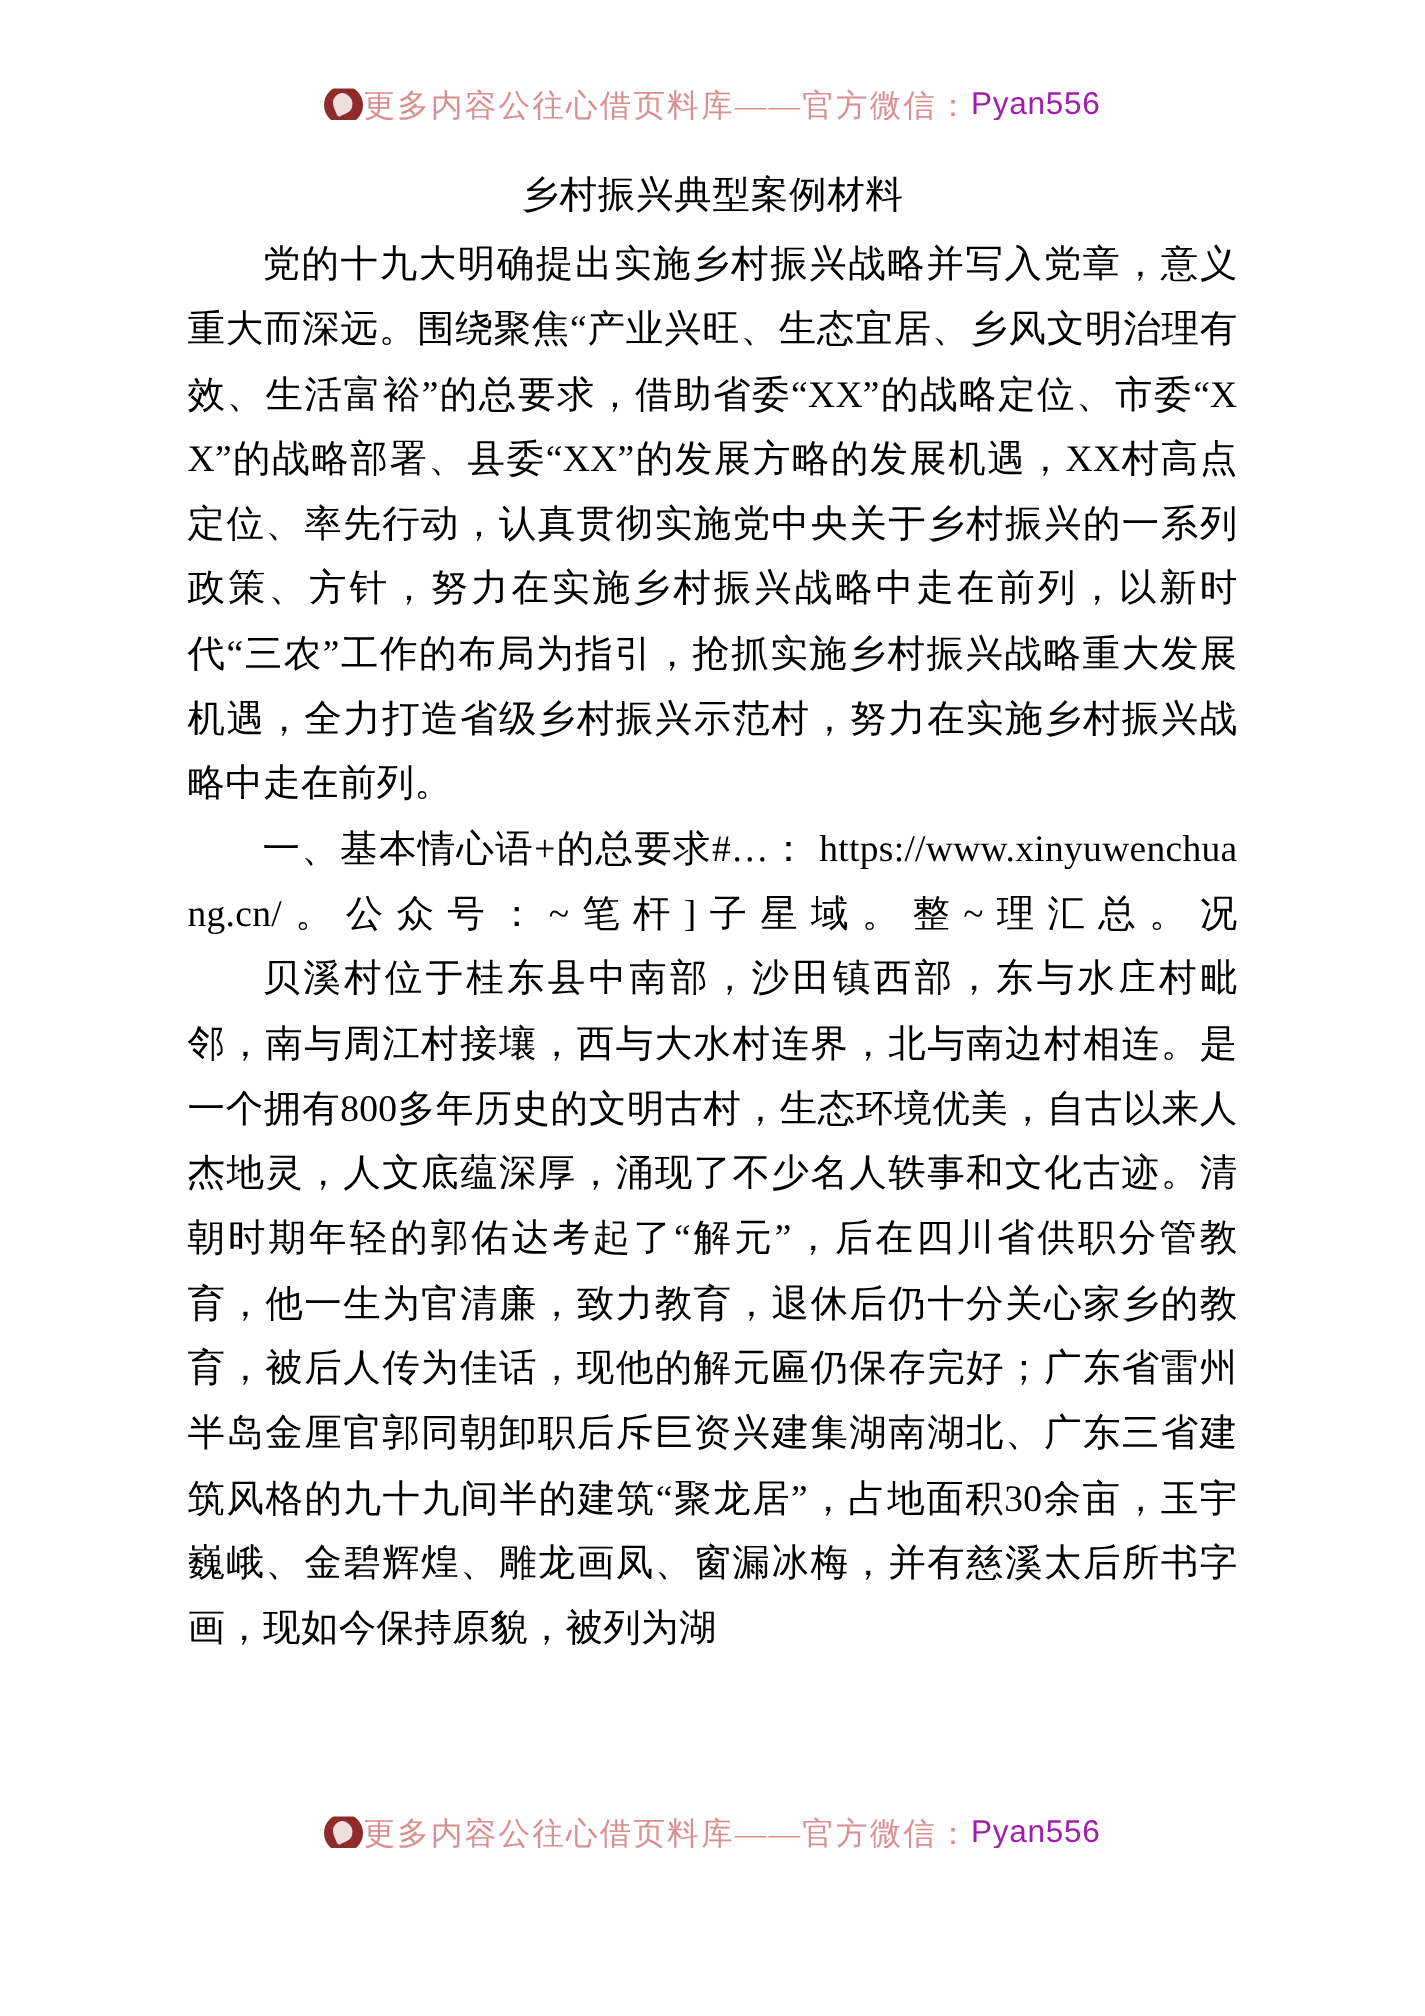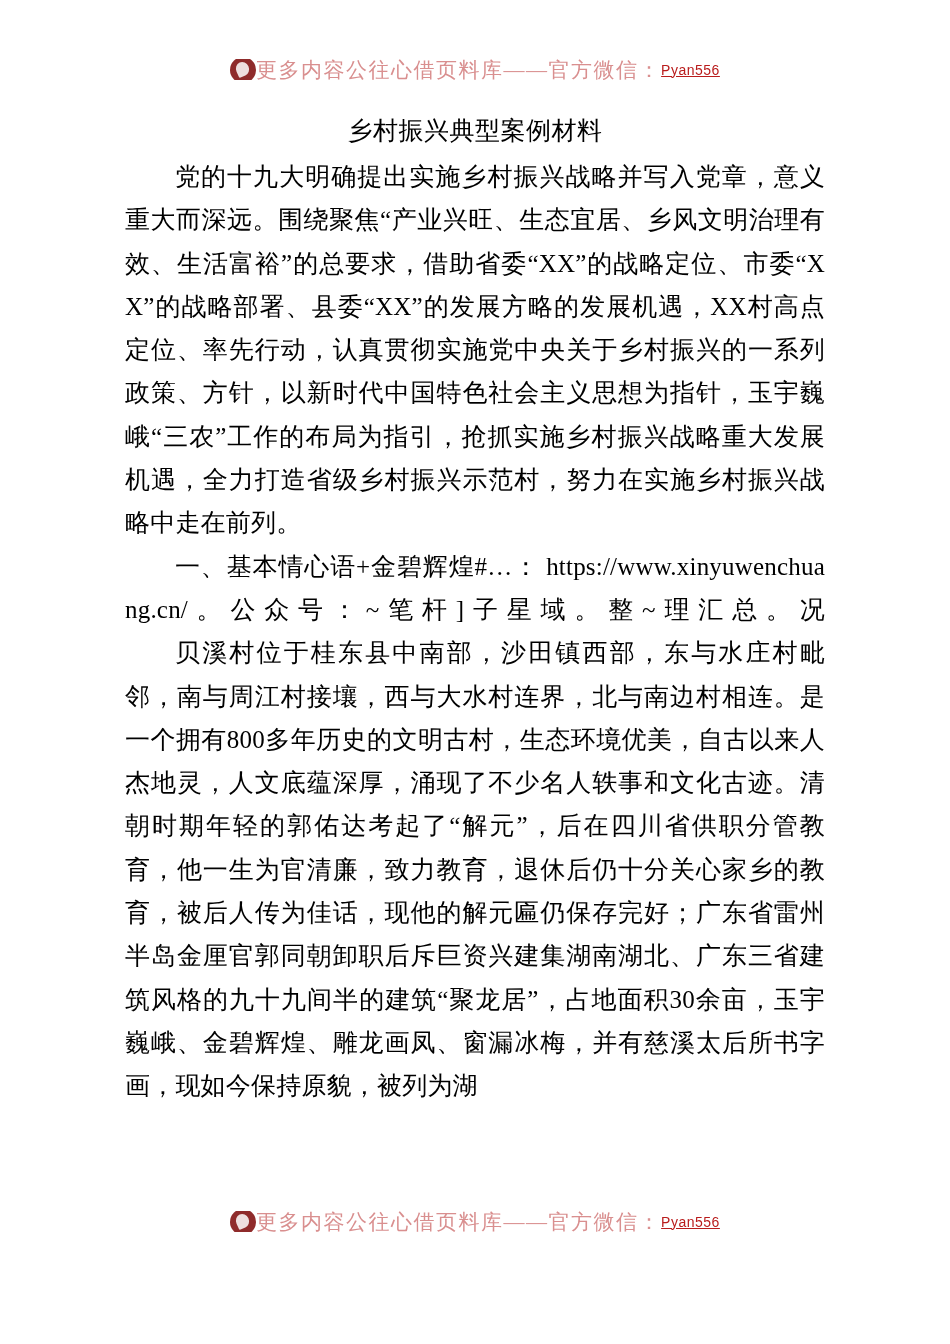--- a/index.html
+++ b/index.html
@@ -72,27 +72,26 @@
   .wm-text {
     font-size: 21px;
     line-height: 24px;
     letter-spacing: 1.5px;
     color: #d98f8f;
     white-space: nowrap;
     transform: translateY(2px);
   }
   .wm-id {
     font-family: "Liberation Sans", sans-serif;
-    font-size: 14px;
+    font-size: 21px;
     line-height: 24px;
     letter-spacing: .5px;
-    color: #b91c1c;
+    color: #a21caf;
     white-space: nowrap;
     transform: translateY(2px);
-    text-decoration: underline;
   }
 
   
   .doc {
     position: absolute;
     left: 125px;
     top: 109px;
     width: 700px;
   }
   .doc-title {
@@ -130,23 +129,23 @@
       <span class="wm-text">更多内容公往心借页料库——</span>
       <span class="wm-text">官方微信：</span>
       <span class="wm-id">Pyan556</span>
     </div>
   </div>
 
   <div class="doc">
 
     <div class="doc-title">乡村振兴典型案例材料</div>
 
-    <p class="para">党的十九大明确提出实施乡村振兴战略并写入党章，意义重大而深远。围绕聚焦“产业兴旺、生态宜居、乡风文明治理有效、生活富裕”的总要求，借助省委“XX”的战略定位、市委“XX”的战略部署、县委“XX”的发展方略的发展机遇，XX村高点定位、率先行动，认真贯彻实施党中央关于乡村振兴的一系列政策、方针，以新时代中国特色社会主义思想为指针，玉宇巍峨“三农”工作的布局为指引，抢抓实施乡村振兴战略重大发展机遇，全力打造省级乡村振兴示范村，努力在实施乡村振兴战略中走在前列。</p>
+    <p class="para">党的十九大明确提出实施乡村振兴战略并写入党章，意义重大而深远。围绕聚焦“产业兴旺、生态宜居、乡风文明治理有效、生活富裕”的总要求，借助省委“XX”的战略定位、市委“XX”的战略部署、县委“XX”的发展方略的发展机遇，XX村高点定位、率先行动，认真贯彻实施党中央关于乡村振兴的一系列政策、方针，努力在实施乡村振兴战略中走在前列，以新时代“三农”工作的布局为指引，抢抓实施乡村振兴战略重大发展机遇，全力打造省级乡村振兴示范村，努力在实施乡村振兴战略中走在前列。</p>
 
-    <p class="para spread">一、基本情心语+金碧辉煌#…： https://www.xinyuwenchuang.cn/。公众号：~笔杆]子星域。整~理汇总。况</p>
+    <p class="para spread">一、基本情心语+的总要求#…： https://www.xinyuwenchuang.cn/。公众号：~笔杆]子星域。整~理汇总。况</p>
 
     <p class="para">贝溪村位于桂东县中南部，沙田镇西部，东与水庄村毗邻，南与周江村接壤，西与大水村连界，北与南边村相连。是一个拥有800多年历史的文明古村，生态环境优美，自古以来人杰地灵，人文底蕴深厚，涌现了不少名人轶事和文化古迹。清朝时期年轻的郭佑达考起了“解元”，后在四川省供职分管教育，他一生为官清廉，致力教育，退休后仍十分关心家乡的教育，被后人传为佳话，现他的解元匾仍保存完好；广东省雷州半岛金厘官郭同朝卸职后斥巨资兴建集湖南湖北、广东三省建筑风格的九十九间半的建筑“聚龙居”，占地面积30余亩，玉宇巍峨、金碧辉煌、雕龙画凤、窗漏冰梅，并有慈溪太后所书字画，现如今保持原貌，被列为湖</p>
 
   </div>
 
   <div class="watermark watermark-bottom">
     <div class="wm-clip">
       <span class="wm-logo"></span>
       <span class="wm-text">更多内容公往心借页料库——</span>
       <span class="wm-text">官方微信：</span>

